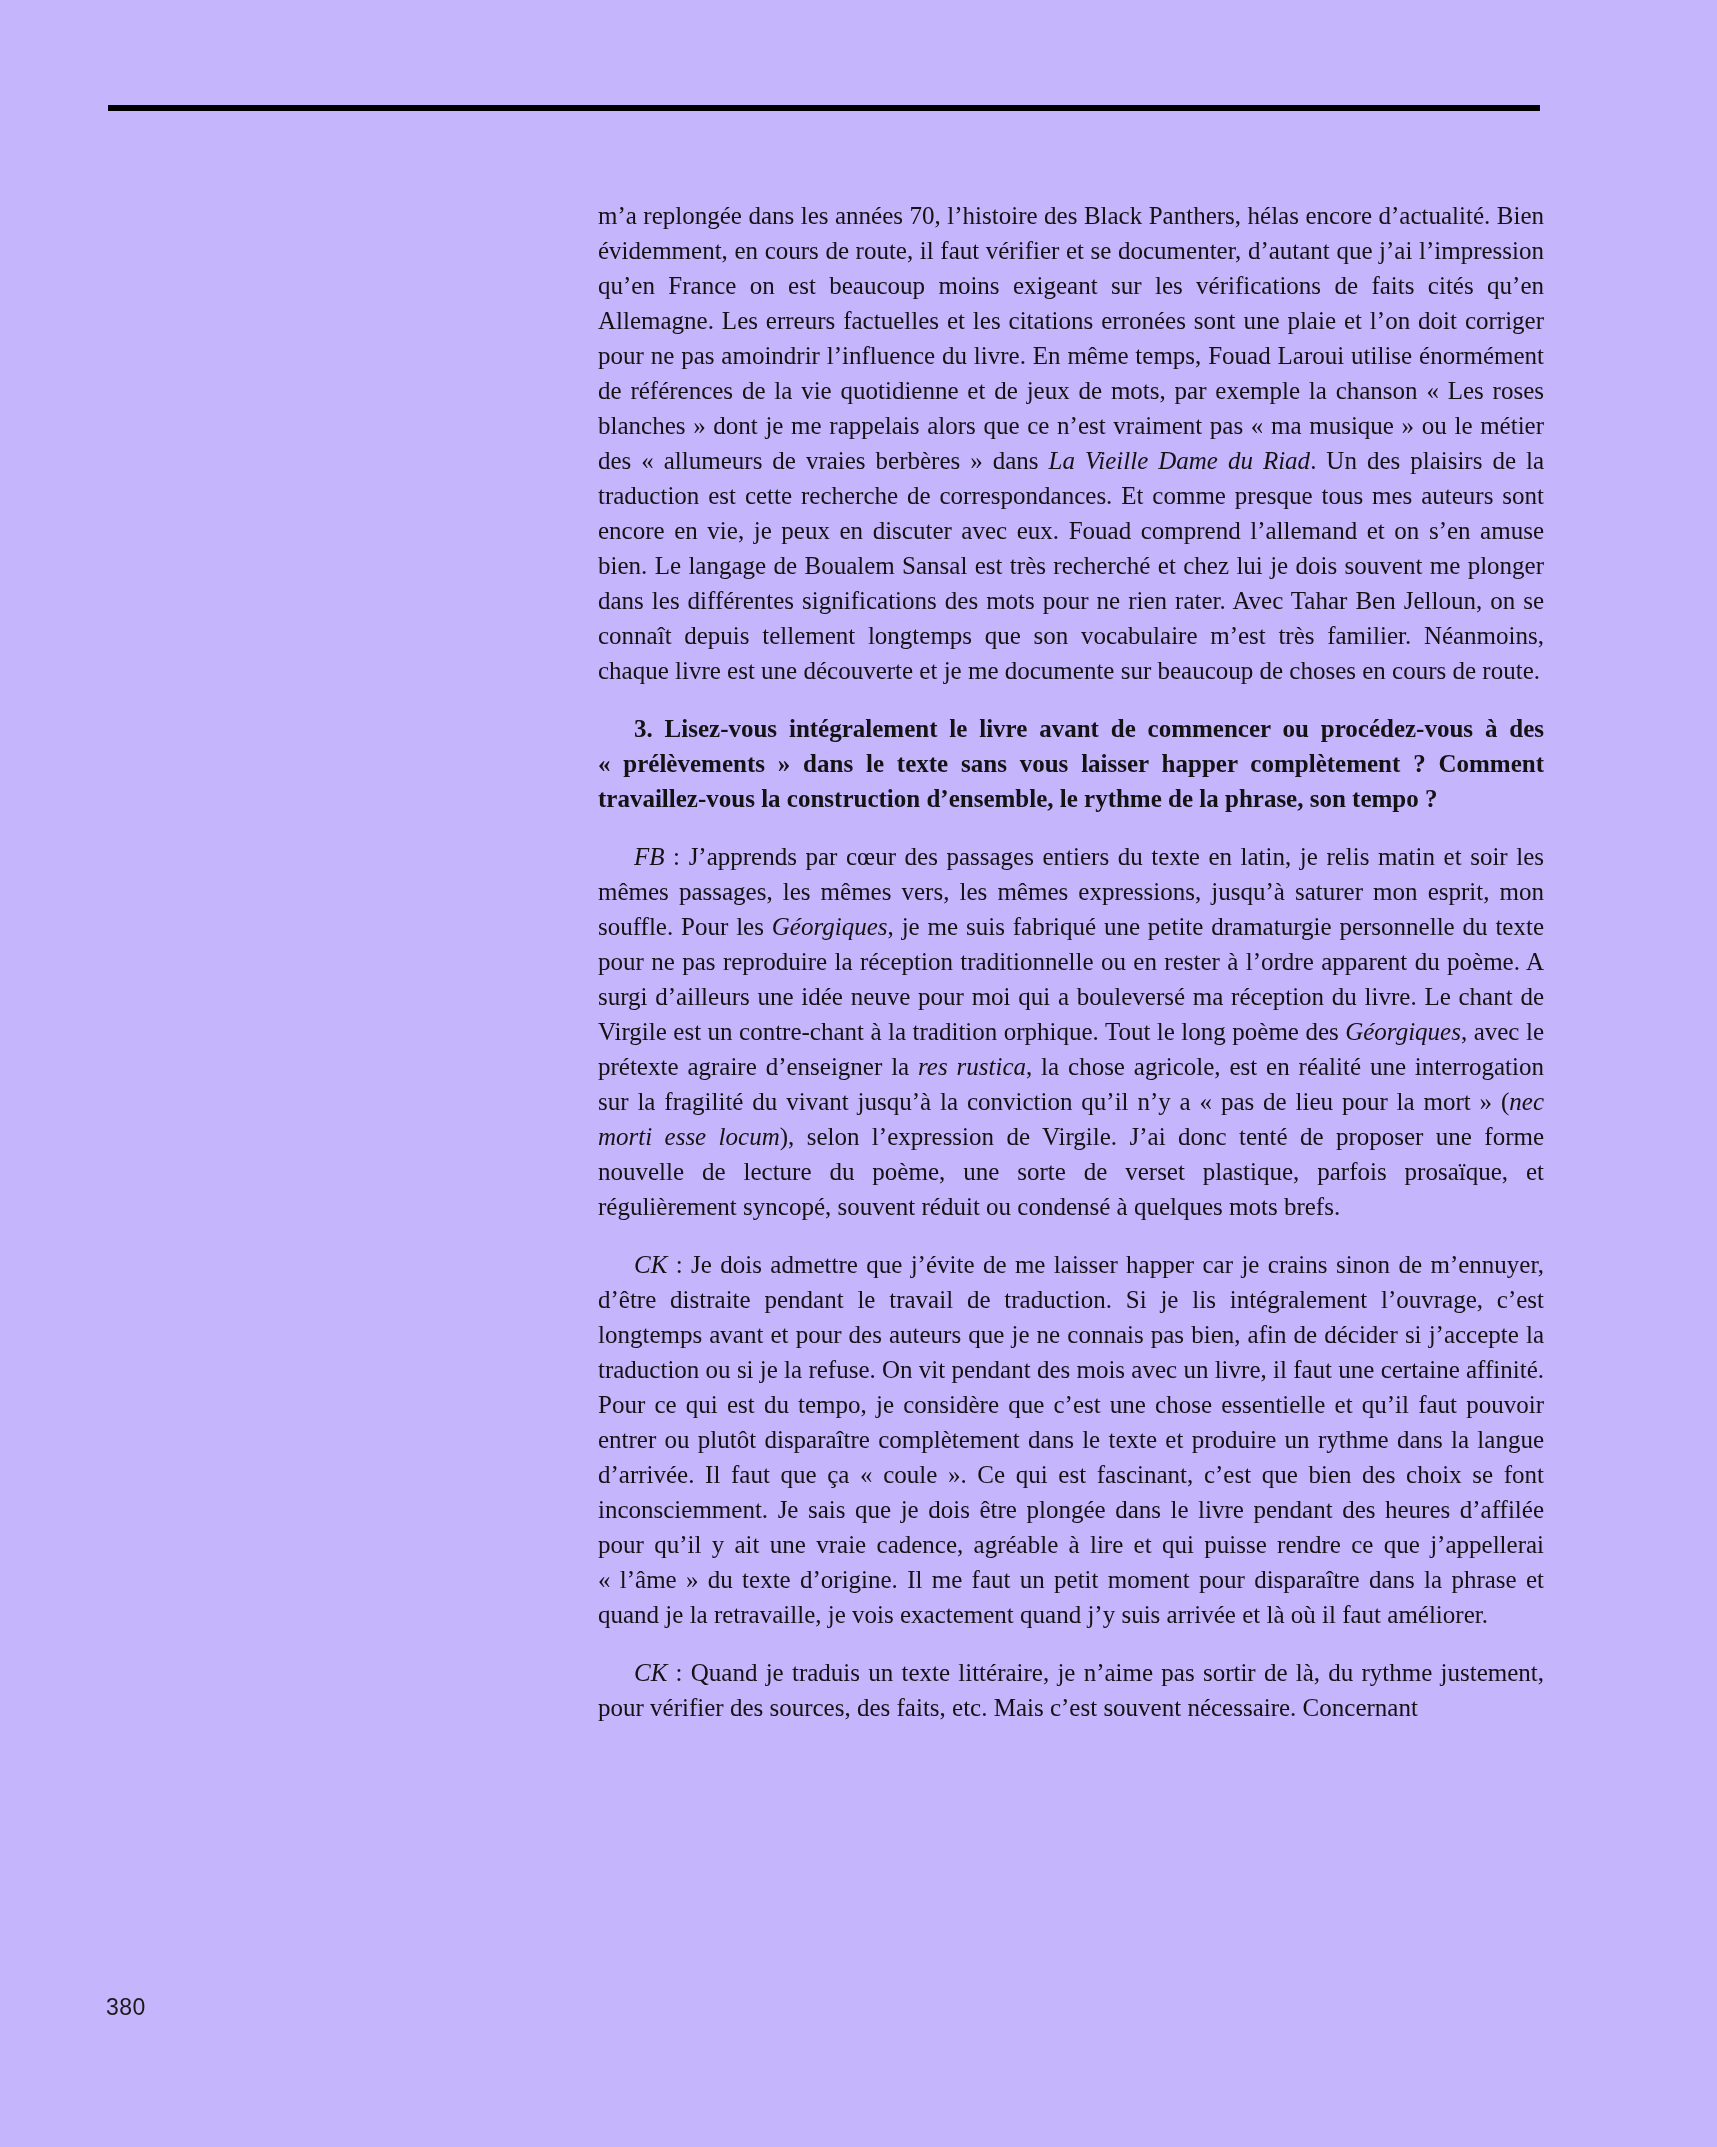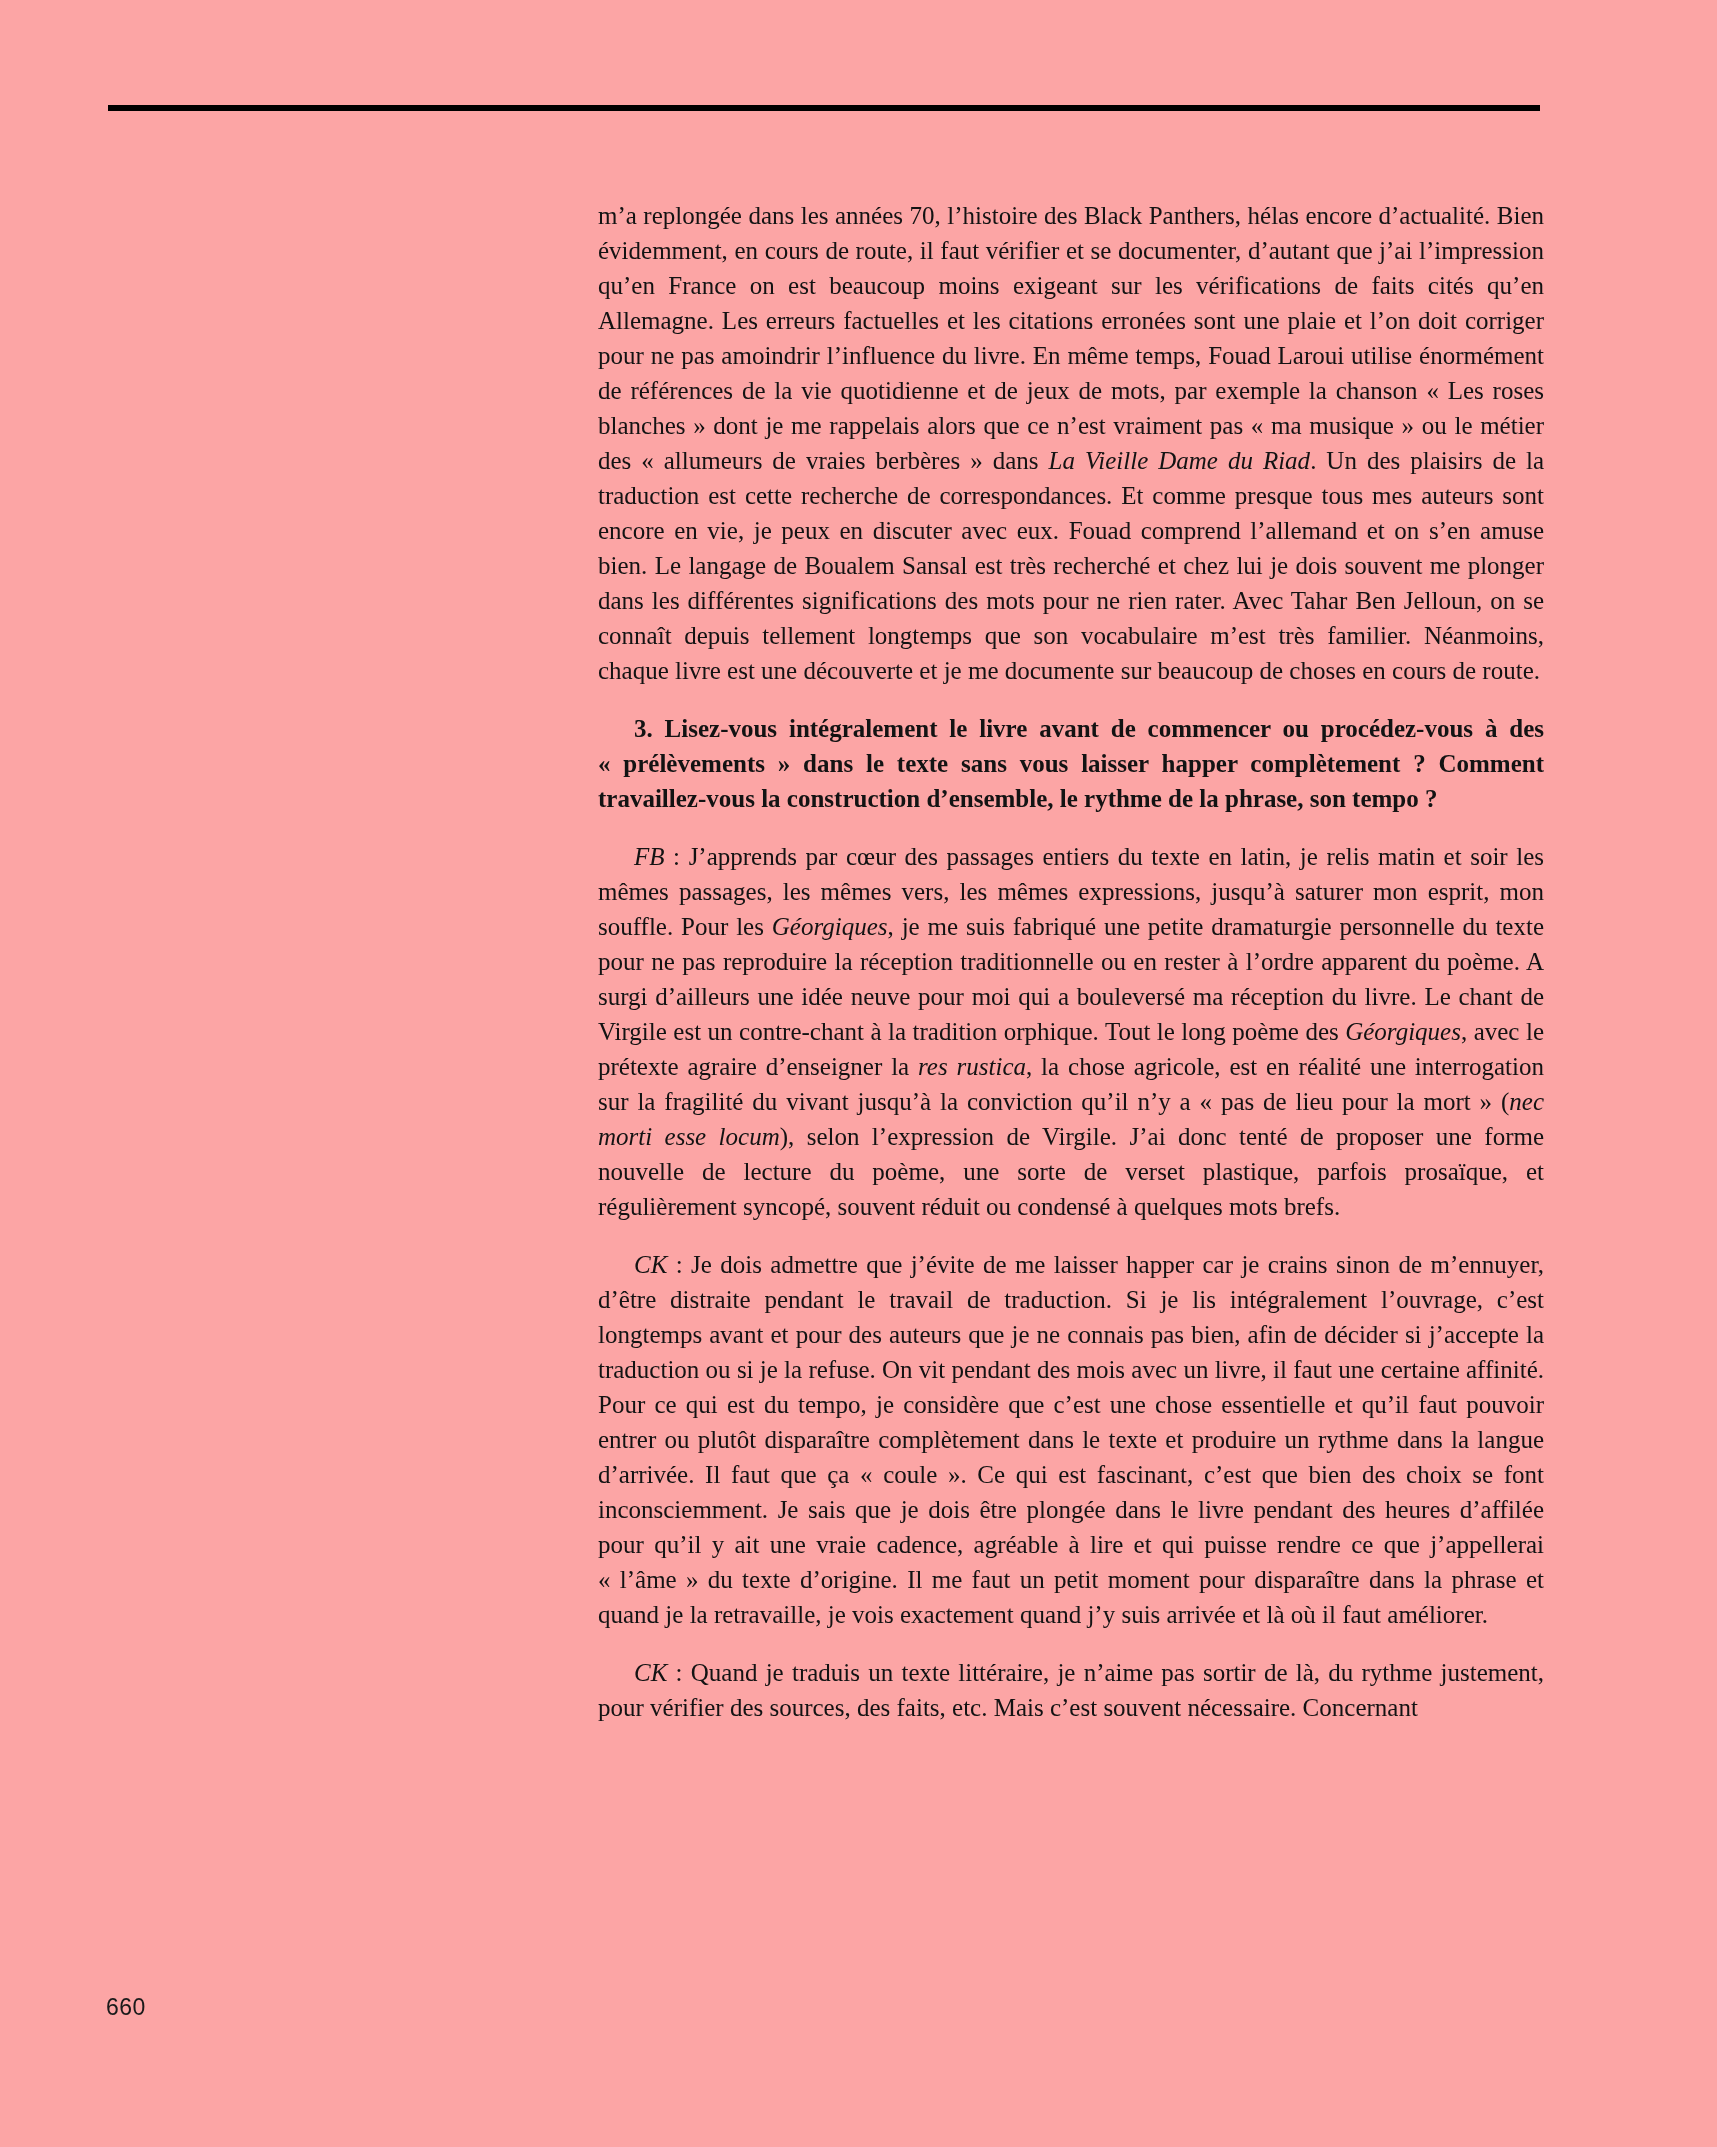--- a/index.html
+++ b/index.html
@@ -7,21 +7,21 @@
     width: 1718px;
     height: 2147px;
     background: #ffffff;
     position: relative;
     overflow: hidden;
     font-family: "Liberation Serif", serif;
   }
   .page {
     position: absolute;
     inset: 0;
-    background: #fca5a5;
+    background: #c4b5fd;
   }
   .top-rule {
     position: absolute;
     left: 108px;
     top: 105px;
     width: 1432px;
     height: 6.4px;
     background: #000000;
   }
   .text-block {
@@ -69,16 +69,16 @@
     <p class="question"><span>3. Lisez-vous intégralement le livre avant de commencer ou procédez-vous à des «&nbsp;prélèvements&nbsp;» dans le texte sans vous laisser happer complètement&nbsp;? Comment travaillez-vous la construction d’ensemble, le rythme de la phrase, son tempo&nbsp;?</span></p>
 
     <p><span class="it">FB</span><span>&nbsp;: J’apprends par cœur des passages entiers du texte en latin, je relis matin et soir les mêmes passages, les mêmes vers, les mêmes expressions, jusqu’à saturer mon esprit, mon souffle. Pour les </span><span class="it">Géorgiques</span><span>, je me suis fabriqué une petite dramaturgie personnelle du texte pour ne pas reproduire la réception traditionnelle ou en rester à l’ordre apparent du poème. A surgi d’ailleurs une idée neuve pour moi qui a bouleversé ma réception du livre. Le chant de Virgile est un contre-chant à la tradition orphique. Tout le long poème des </span><span class="it">Géorgiques</span><span>, avec le prétexte agraire d’enseigner la </span><span class="it">res rustica</span><span>, la chose agricole, est en réalité une interrogation sur la fragilité du vivant jusqu’à la conviction qu’il n’y a «&nbsp;pas de lieu pour la mort&nbsp;» (</span><span class="it">nec morti esse locum</span><span>), selon l’expression de Virgile. J’ai donc tenté de proposer une forme nouvelle de lecture du poème, une sorte de verset plastique, parfois prosaïque, et régulièrement syncopé, souvent réduit ou condensé à quelques mots brefs.</span></p>
 
     <p><span class="it">CK</span><span>&nbsp;: Je dois admettre que j’évite de me laisser happer car je crains sinon de m’ennuyer, d’être distraite pendant le travail de traduction. Si je lis intégralement l’ouvrage, c’est longtemps avant et pour des auteurs que je ne connais pas bien, afin de décider si j’accepte la traduction ou si je la refuse. On vit pendant des mois avec un livre, il faut une certaine affinité. Pour ce qui est du tempo, je considère que c’est une chose essentielle et qu’il faut pouvoir entrer ou plutôt disparaître complètement dans le texte et produire un rythme dans la langue d’arrivée. Il faut que ça «&nbsp;coule&nbsp;». Ce qui est fascinant, c’est que bien des choix se font inconsciemment. Je sais que je dois être plongée dans le livre pendant des heures d’affilée pour qu’il y ait une vraie cadence, agréable à lire et qui puisse rendre ce que j’appellerai «&nbsp;l’âme&nbsp;» du texte d’origine. Il me faut un petit moment pour disparaître dans la phrase et quand je la retravaille, je vois exactement quand j’y suis arrivée et là où il faut améliorer.</span></p>
 
 
     <p><span class="it">CK</span><span>&nbsp;: Quand je traduis un texte littéraire, je n’aime pas sortir de là, du rythme justement, pour vérifier des sources, des faits, etc. Mais c’est souvent nécessaire. Concernant</span></p>
   </div>
 
-  <div class="page-number">660</div>
+  <div class="page-number">380</div>
 
 </div>
 
 
 </body></html>

